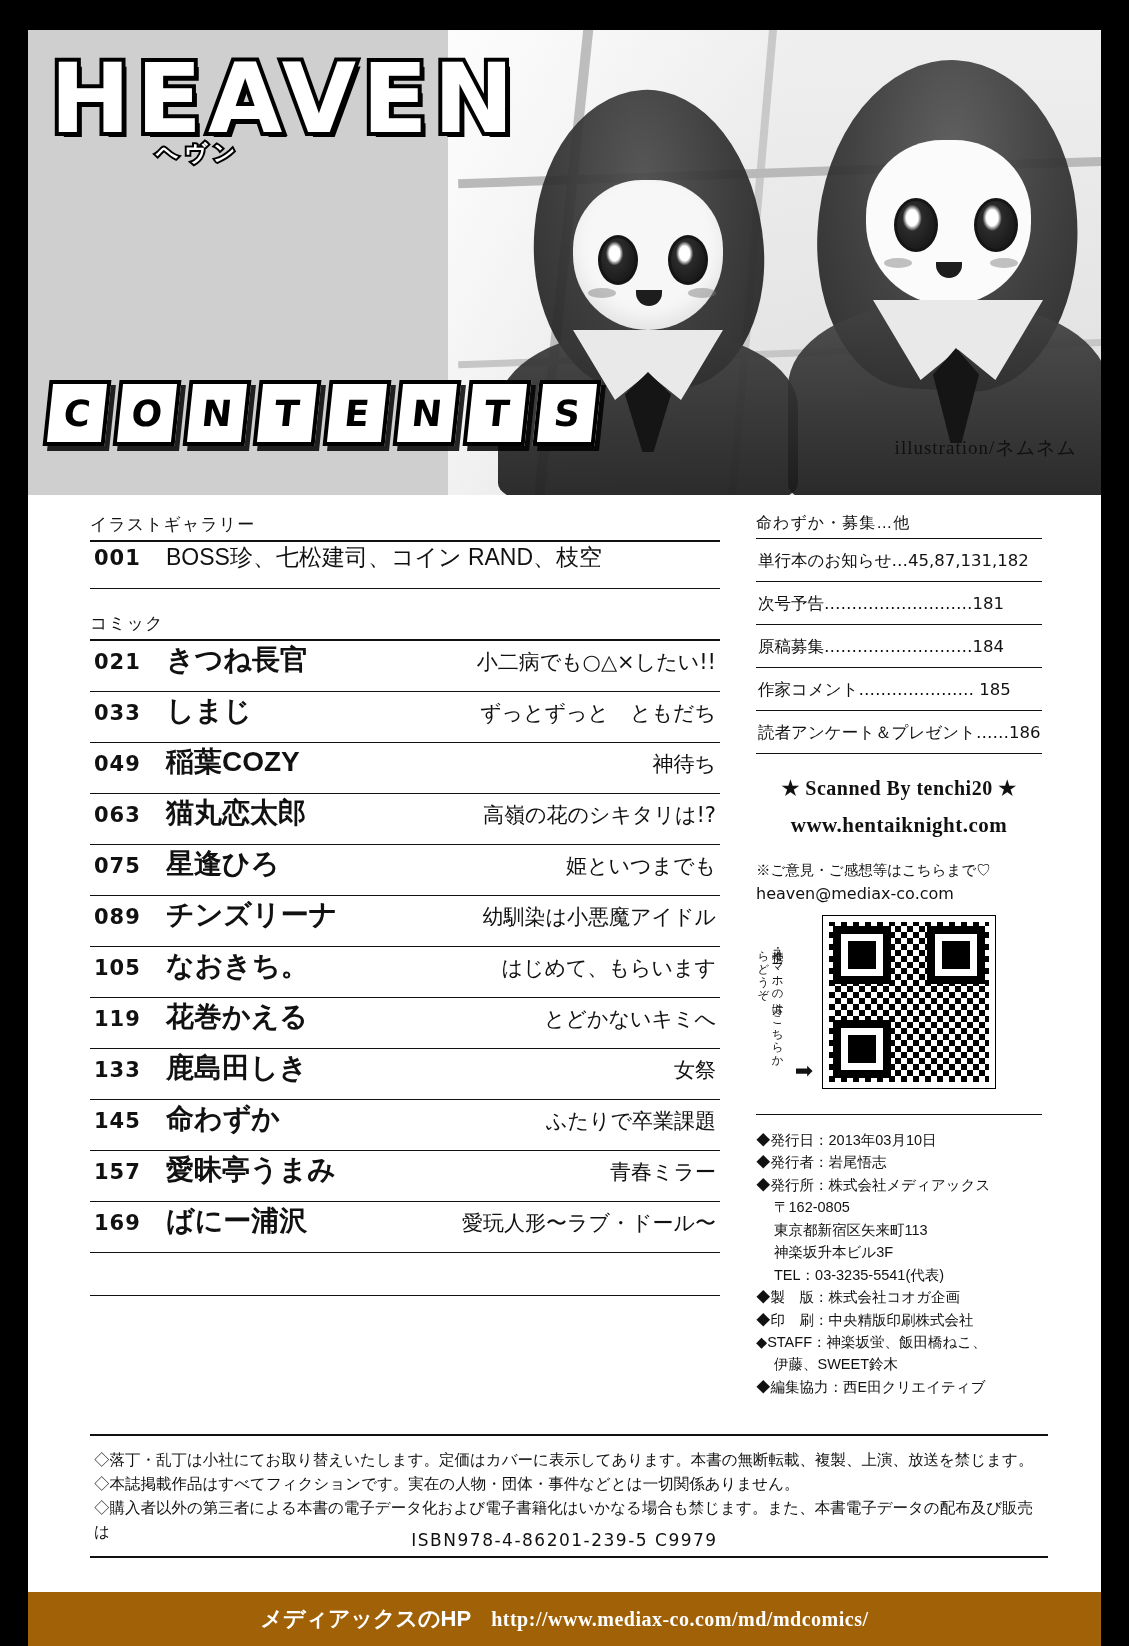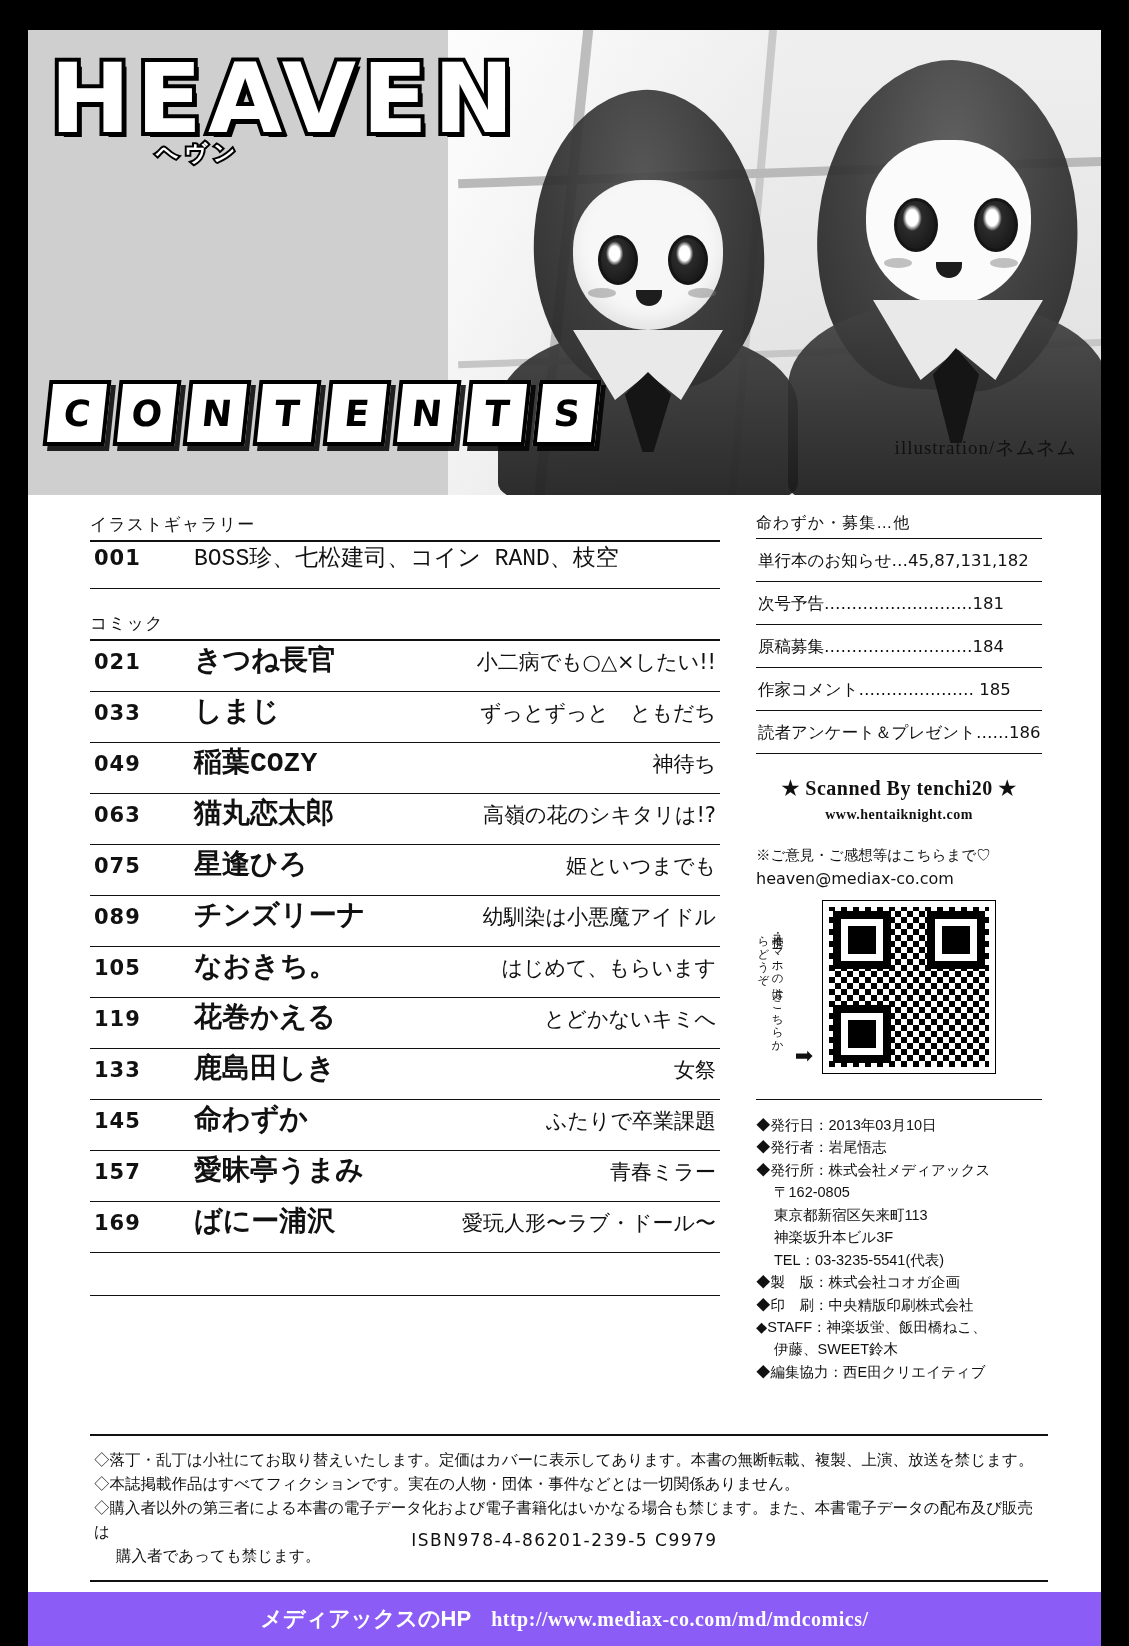--- a/index.html
+++ b/index.html
@@ -273,22 +273,21 @@
     font-size: 21px;
     color: #111;
     letter-spacing: 1px;
   }
   .toc-row .author {
     flex: 0 0 auto;
     font-size: 28px;
     font-weight: 700;
     color: #111;
     letter-spacing: 0px;
-    font-family: Liberation Mono, monospace;
-    margin-left: 28px;
+    font-family: Liberation Sans, sans-serif;
   }
   .toc-row .title {
     flex: 1 1 auto;
     text-align: right;
     font-size: 21px;
     color: #111;
     font-family: "DejaVu Sans", sans-serif;
   }
   .toc-row.gallery .author {
     font-size: 23px;
@@ -323,22 +322,22 @@
     margin-top: 22px;
     text-align: center;
     font-family: "Liberation Serif", serif;
     font-weight: 700;
     font-size: 20px;
     color: #111;
     letter-spacing: 0.5px;
   }
   .scanned .url {
     display: block;
-    font-size: 14px;
-    margin-top: 7px;
+    font-size: 21px;
+    margin-top: 13px;
   }
 
   .contact {
     margin-top: 22px;
     font-size: 14.5px;
     color: #111;
     line-height: 1.5;
   }
   .contact .mail {
     font-family: "DejaVu Sans", sans-serif;
@@ -424,21 +423,21 @@
     font-family: "DejaVu Sans", sans-serif;
     font-size: 17px;
     letter-spacing: 1.5px;
     color: #111;
   }
   .footer-bar {
     position: absolute;
     left: 28px; top: 1592px;
     width: 1073px;
     height: 54px;
-    background: #8b5cf6;
+    background: #a16207;
     color: #fff;
     display: flex;
     align-items: center;
     justify-content: center;
     gap: 20px;
     font-weight: 700;
   }
   .footer-bar .jp { font-size: 22px; }
   .footer-bar .url { font-size: 20px; font-family: Liberation Serif, serif; letter-spacing: 0.5px; text-align: center; }
 </style>
@@ -619,21 +618,20 @@
           <div class="indent">伊藤、SWEET鈴木</div>
           <div class="line">◆編集協力：西E田クリエイティブ</div>
         </div>
       </div>
     </div>
 
     <div class="disclaimer">
       <div>◇落丁・乱丁は小社にてお取り替えいたします。定価はカバーに表示してあります。本書の無断転載、複製、上演、放送を禁じます。</div>
       <div>◇本誌掲載作品はすべてフィクションです。実在の人物・団体・事件などとは一切関係ありません。</div>
       <div>◇購入者以外の第三者による本書の電子データ化および電子書籍化はいかなる場合も禁じます。また、本書電子データの配布及び販売は</div>
-      <div class="sub">購入者であっても禁じます。</div>
     </div>
 
     <div class="isbn">ISBN978-4-86201-239-5 C9979</div>
   </div>
 
   <div class="footer-bar">
     <span class="jp">メディアックスのHP</span>
     <span class="url">http://www.mediax-co.com/md/mdcomics/</span>
   </div>
 </div>

